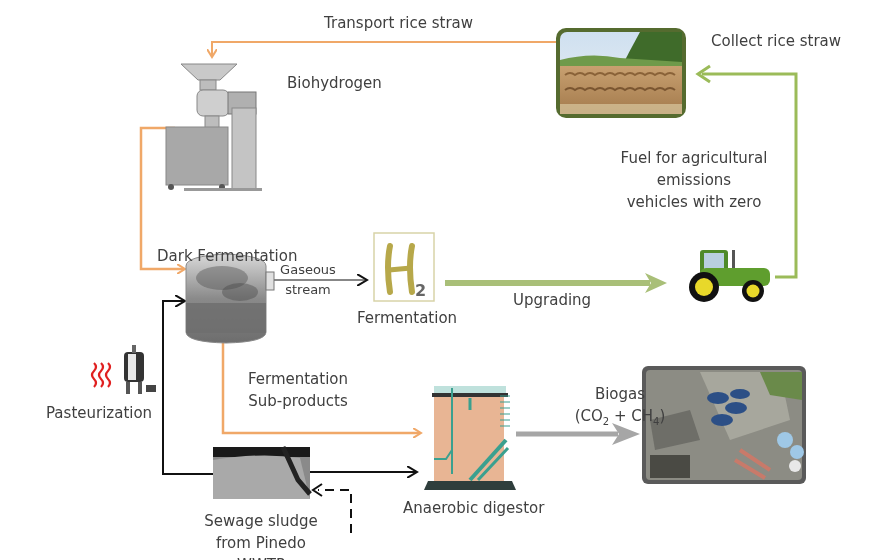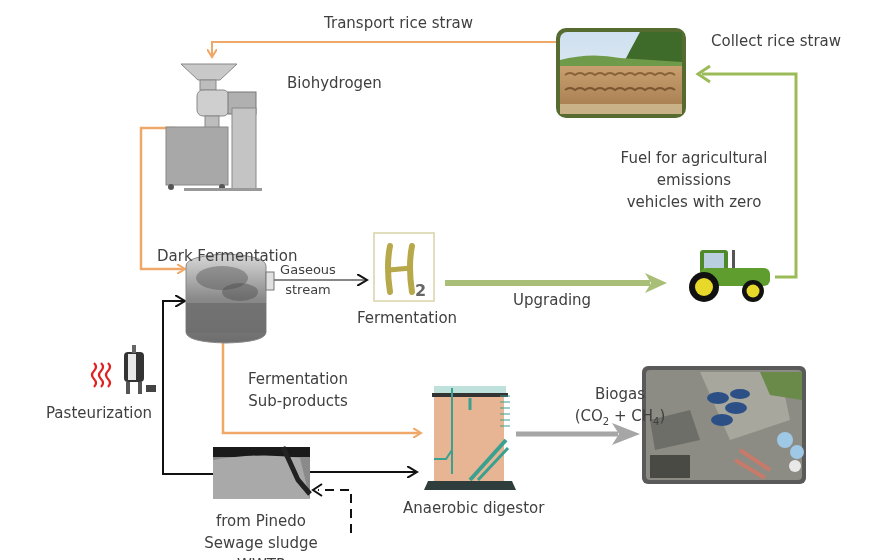--- a/index.html
+++ b/index.html
@@ -200,16 +200,16 @@
 </div>
 
 <div class="lbl center" style="left:525px; top:383px; width:100px;margin-left:45px;">
   <div>Biogas</div>
   <div><span>(CO</span><sub>2</sub><span> + CH</span><sub>4</sub><span>)</span></div>
 </div>
 
 <div class="lbl" style="left:403px; top:497px;">Anaerobic digestor</div>
 
 <div class="lbl center" style="left:196px; top:510px; width:130px;">
+  <div>Sewage sludge</div>
   <div>from Pinedo</div>
-  <div>Sewage sludge</div>
   <div>WWTP</div>
 </div>
 
 </body></html>

